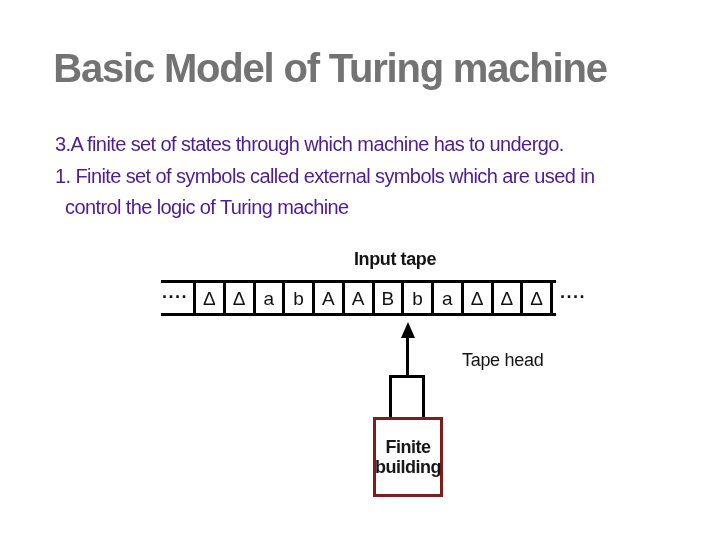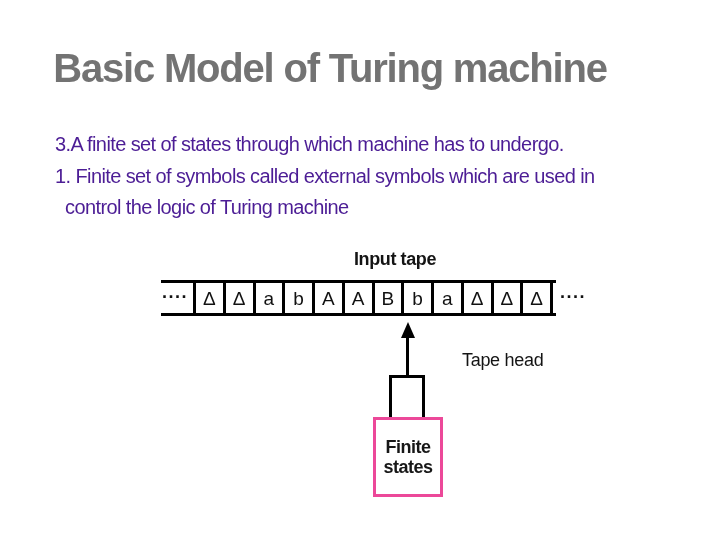--- a/index.html
+++ b/index.html
@@ -60,21 +60,21 @@
     border-bottom:16px solid #000;
   }
   .arrow-shaft { position:absolute; left:406px; top:336px; width:3px; height:41px; background:#000; }
 
   .neck-box {
     position:absolute; left:389px; top:375px; width:36px; height:45px;
     border:3px solid #000; background:#fff; box-sizing:border-box;
   }
   .control-box {
     position:absolute; left:373px; top:417px; width:70px; height:80px;
-    border:3px solid #ec4899; background:#fff; box-sizing:border-box;
+    border:3px solid #7f1d1d; background:#fff; box-sizing:border-box;
     display:flex; flex-direction:column; align-items:center; justify-content:center;
     font-weight:700; font-size:18px; line-height:20px; letter-spacing:-0.5px;
     text-align:center; color:#171717;
   }
 </style>
 </head>
 <body>
 
 <div class="slide">
 
@@ -110,16 +110,16 @@
 
   <div class="tape-head-label">Tape head</div>
 
   <div class="arrow-head"></div>
   <div class="arrow-shaft"></div>
 
   <div class="neck-box"></div>
 
   <div class="control-box">
     <div>Finite</div>
-    <div>states</div>
+    <div>building</div>
   </div>
 
 </div>
 
 </body></html>

